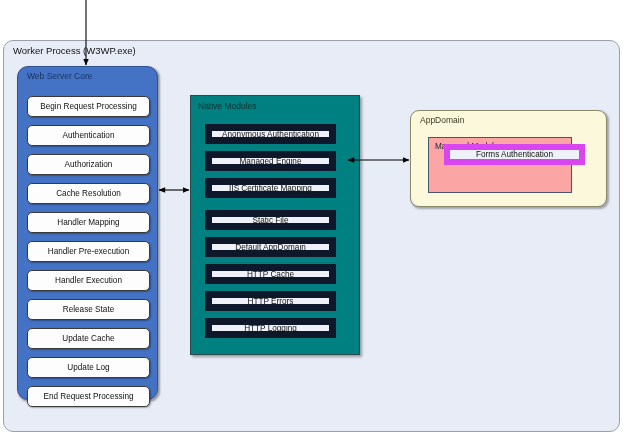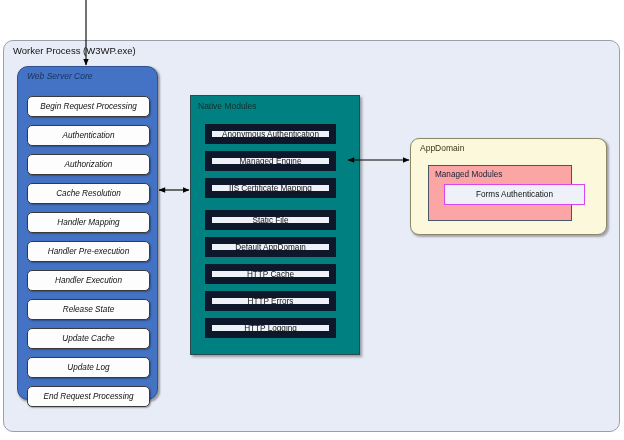--- a/index.html
+++ b/index.html
@@ -43,21 +43,20 @@
     position: absolute;
     left: 17px;
     top: 66px;
     width: 141px;
     height: 334px;
     box-sizing: border-box;
     background: #4472c4;
     border: 1px solid #2f528f;
     border-radius: 11px;
     box-shadow: 1.5px 1.5px 2px rgba(0,0,0,0.35);
-    font-style: italic;
   }
   .web-server-core-label {
     position: absolute;
     left: 9px;
     top: 4px;
     font-size: 8.5px;
     color: #16335c;
     white-space: nowrap;
   }
   .pill {
@@ -119,21 +118,20 @@
     position: absolute;
     left: 410px;
     top: 110px;
     width: 197px;
     height: 97px;
     box-sizing: border-box;
     background: #fbf8dc;
     border: 1px solid #8a8a6a;
     border-radius: 9px;
     box-shadow: 1.5px 1.5px 2px rgba(0,0,0,0.30);
-    margin-top: 28px;
   }
   .app-domain-label {
     position: absolute;
     left: 9px;
     top: 4px;
     font-size: 8.5px;
     color: #3a3a20;
     white-space: nowrap;
   }
   .managed-modules {
@@ -150,26 +148,26 @@
     position: absolute;
     left: 6px;
     top: 4px;
     font-size: 8.2px;
     color: #152238;
     white-space: nowrap;
   }
   .forms-auth {
     position: absolute;
     left: 15px;
-    top: 18px;
+    top: 6px;
     width: 141px;
     height: 21px;
     box-sizing: border-box;
     background: #eef1f8;
-    border: 1px solid #d946ef;
+    border: 6px solid #d946ef;
     display: flex;
     align-items: center;
     justify-content: center;
     font-size: 8.2px;
     color: #111111;
     white-space: nowrap;
   }
 
   
   .arrow-svg {

